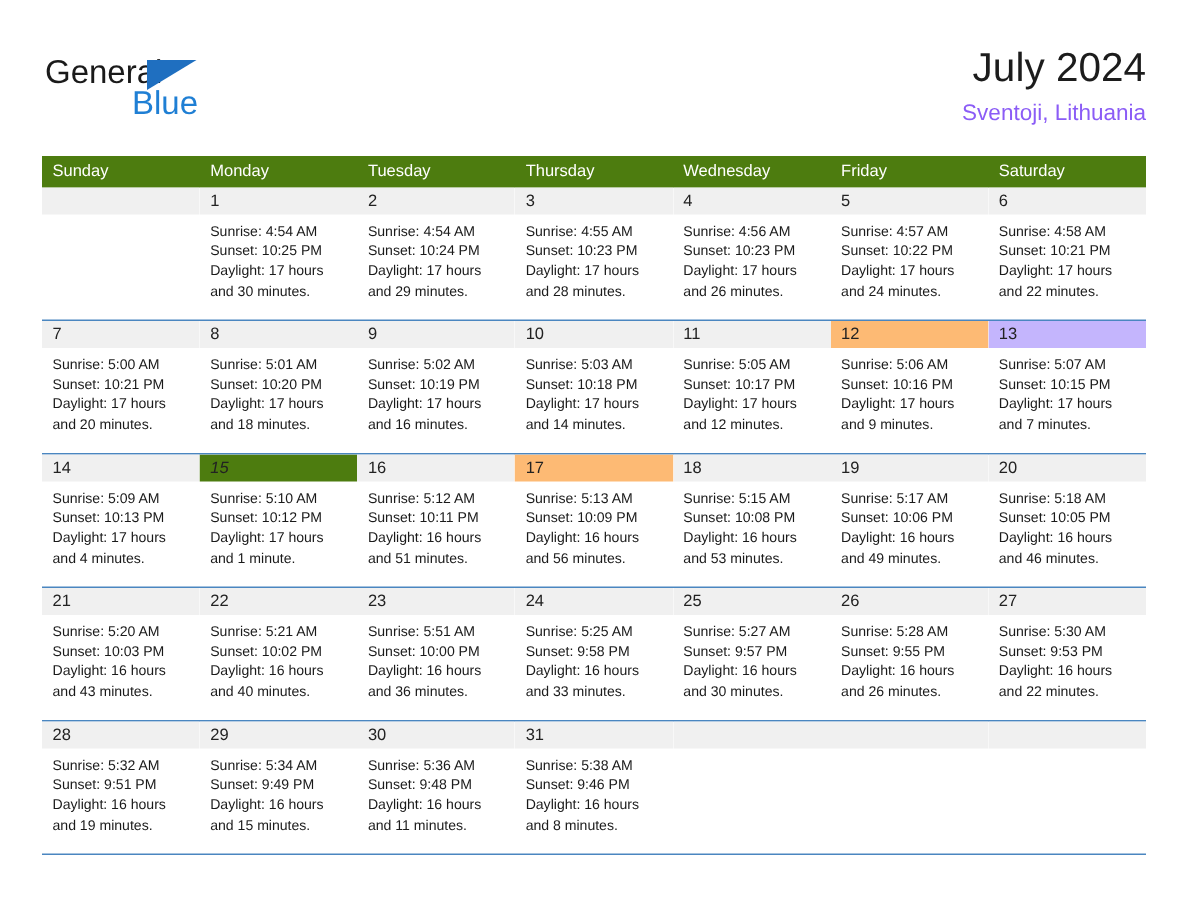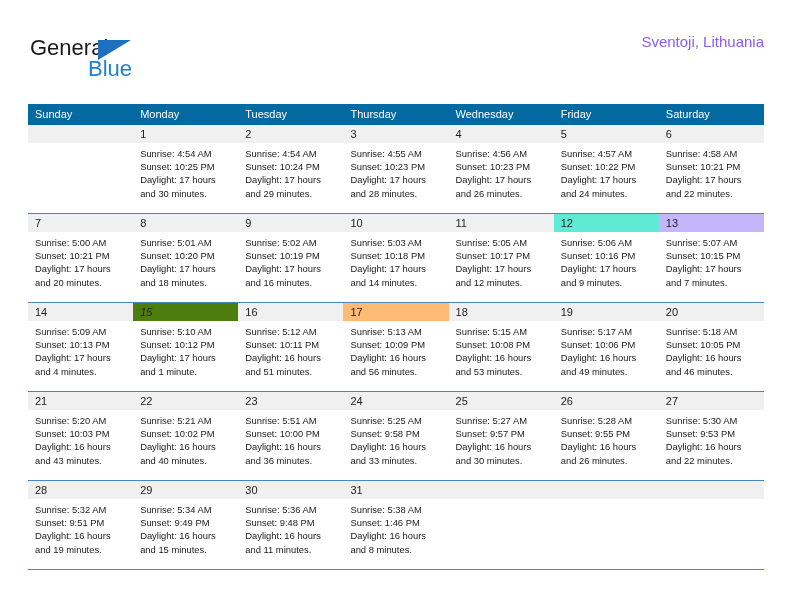--- a/index.html
+++ b/index.html
@@ -150,27 +150,28 @@
 
   <div class="top">
 
     <div class="logo">
       <span class="logo-general">General</span>
       <span class="logo-tri" style="border-left-color: rgb(31, 111, 192);"></span>
       <span class="logo-blue" style="color: rgb(31, 127, 212);">Blue</span>
     </div>
 
     <div class="titles">
+      <div class="cal-title">July 2024</div>
       <div class="cal-sub">Sventoji, Lithuania</div>
     </div>
 
   </div>
 
   <div class="calendar">
-    <div class="weekdays" style="background: #0369a1;">
+    <div class="weekdays" style="background: #4d7c0f;">
       <div class="weekday">Sunday</div>
       <div class="weekday">Monday</div>
       <div class="weekday">Tuesday</div>
       <div class="weekday">Thursday</div>
       <div class="weekday">Wednesday</div>
       <div class="weekday">Friday</div>
       <div class="weekday">Saturday</div>
     </div>
 
     <div id="weeks-container">
@@ -303,21 +304,21 @@
               <div class="daynum">11</div>
             </div>
             <div class="info">
               <div>Sunrise: 5:05 AM</div>
               <div>Sunset: 10:17 PM</div>
               <div>Daylight: 17 hours</div>
               <div>and 12 minutes.</div>
             </div>
           </div>
           <div class="cell">
-            <div class="daynum-band" style="background: #5eead4;">
+            <div class="daynum-band" style="background: #fdba74;">
               <div class="daynum">12</div>
             </div>
             <div class="info">
               <div>Sunrise: 5:06 AM</div>
               <div>Sunset: 10:16 PM</div>
               <div>Daylight: 17 hours</div>
               <div>and 9 minutes.</div>
             </div>
           </div>
           <div class="cell">
@@ -523,21 +524,21 @@
               <div>Daylight: 16 hours</div>
               <div>and 11 minutes.</div>
             </div>
           </div>
           <div class="cell">
             <div class="daynum-band" style="background: rgb(240, 240, 240);">
               <div class="daynum">31</div>
             </div>
             <div class="info">
               <div>Sunrise: 5:38 AM</div>
-              <div>Sunset: 1:46 PM</div>
+              <div>Sunset: 9:46 PM</div>
               <div>Daylight: 16 hours</div>
               <div>and 8 minutes.</div>
             </div>
           </div>
           <div class="cell empty">
             <div class="daynum-band" style="background: rgb(240, 240, 240);">
               <div class="daynum"></div>
             </div>
             <div class="info">
               <div></div>

